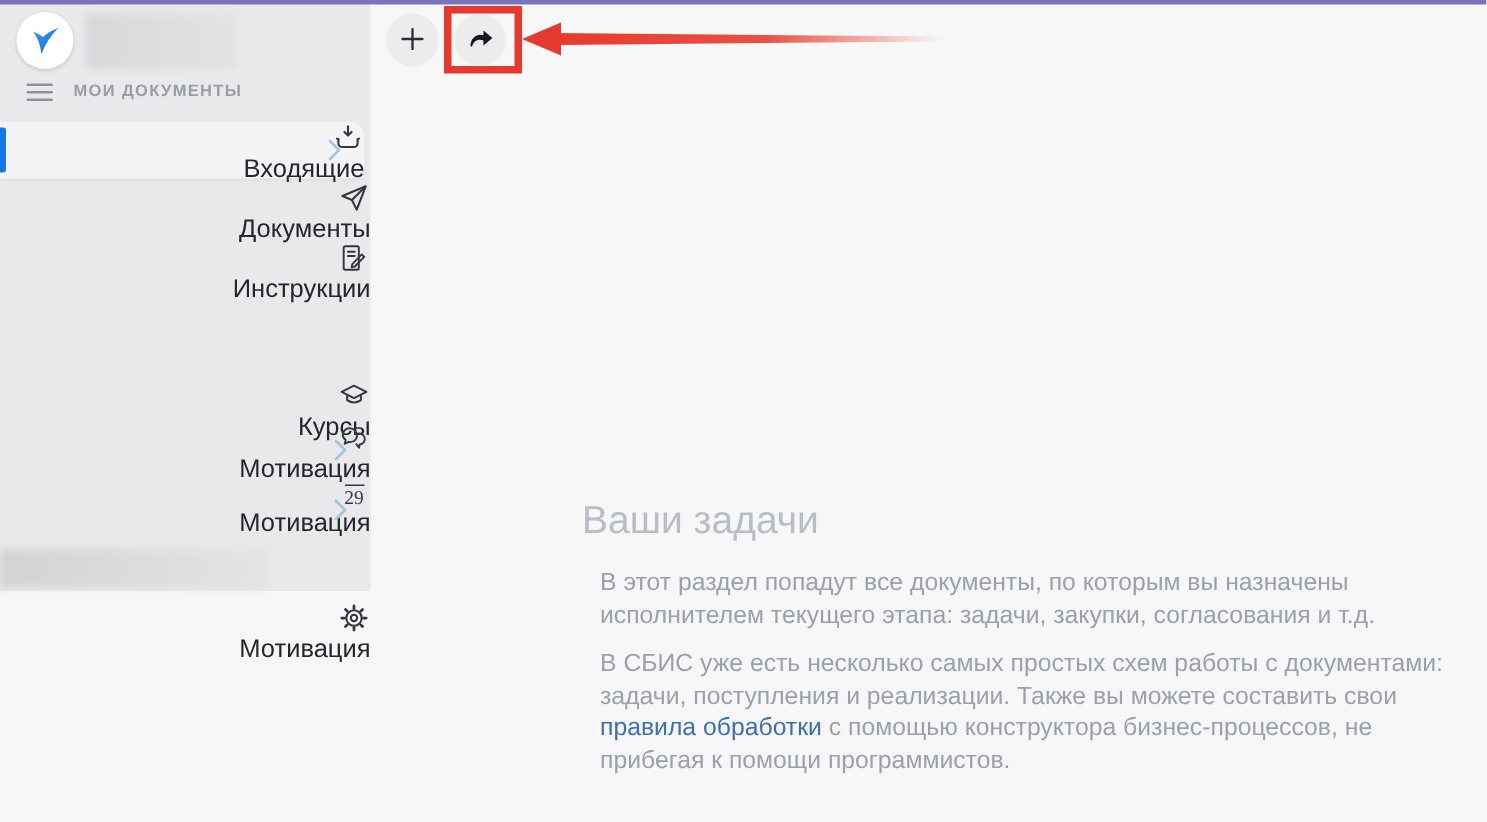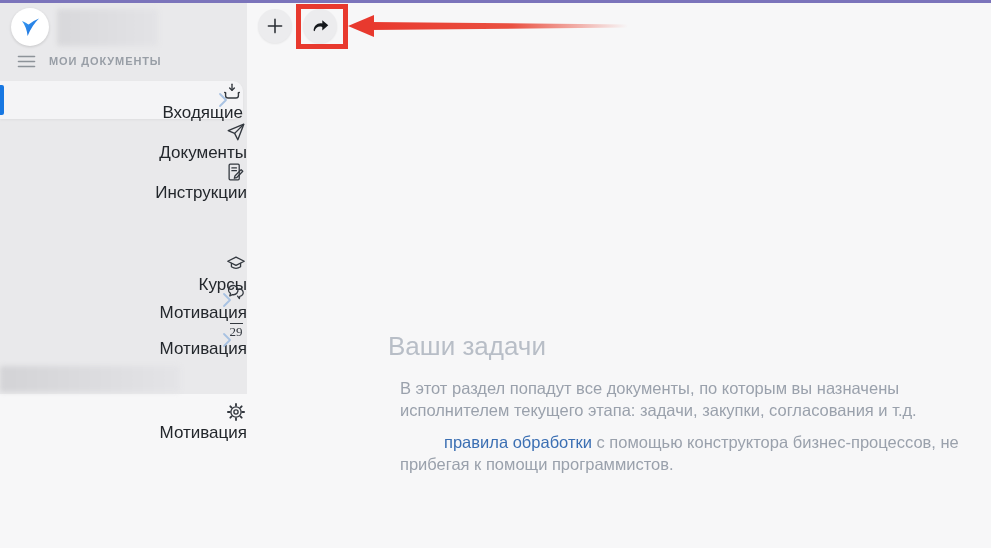--- a/index.html
+++ b/index.html
@@ -57,21 +57,21 @@
   .arrow-shaft {
     position:absolute; left:370px; top:22px; width:258px; height:8px; z-index:6;
     background:linear-gradient(to right,#e8392e 0%, #ea5142 55%, rgba(238,106,92,0) 100%);
     clip-path:polygon(0 0, 100% 30%, 100% 70%, 0 100%);
   }
 
   .content-title { position:absolute; left:388px; top:331px; font-size:26px; color:#b8bec7; }
   .content-p { position:absolute; left:400px; width:600px; font-size:16.5px; line-height:21.5px; color:#9aa1ac; white-space:pre-line; }
   #p1 { top:378px; }
   #p2 { top:432px; }
-  .inline-link { color:#3b6fb3; cursor:pointer; text-decoration:none;margin-left:44px; }
+  .inline-link { color:#3b6fb3; cursor:pointer; text-decoration:none; }
 
   svg { display:block; }
 </style>
 </head>
 <body>
 
 <div class="topbar"></div>
 
 <div class="sidebar">
 
@@ -219,14 +219,16 @@
   </span>
 </button>
 
 <div class="red-rect"></div>
 <div class="arrow-head"></div>
 <div class="arrow-shaft"></div>
 
 <div class="content-title">Ваши задачи</div>
 <p class="content-p" id="p1">В этот раздел попадут все документы, по которым вы назначены
 исполнителем текущего этапа: задачи, закупки, согласования и т.д.</p>
-<p class="content-p" id="p2"><a class="inline-link">правила обработки</a><span> с помощью конструктора бизнес-процессов, не
+<p class="content-p" id="p2"><span>В СБИС уже есть несколько самых простых схем работы с документами:
+задачи, поступления и реализации. Также вы можете составить свои
+</span><a class="inline-link">правила обработки</a><span> с помощью конструктора бизнес-процессов, не
 прибегая к помощи программистов.</span></p>
 
 </body></html>

